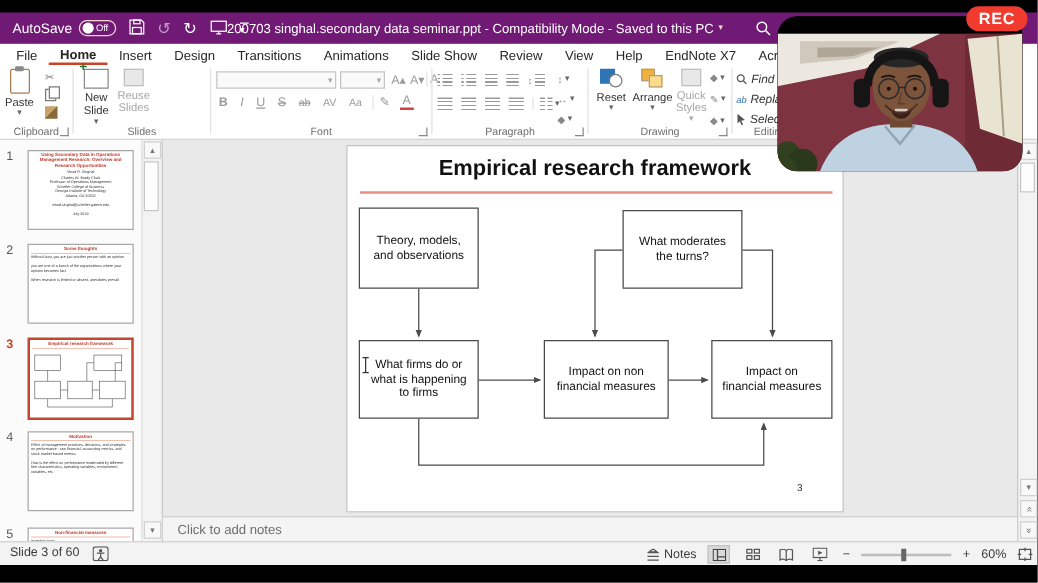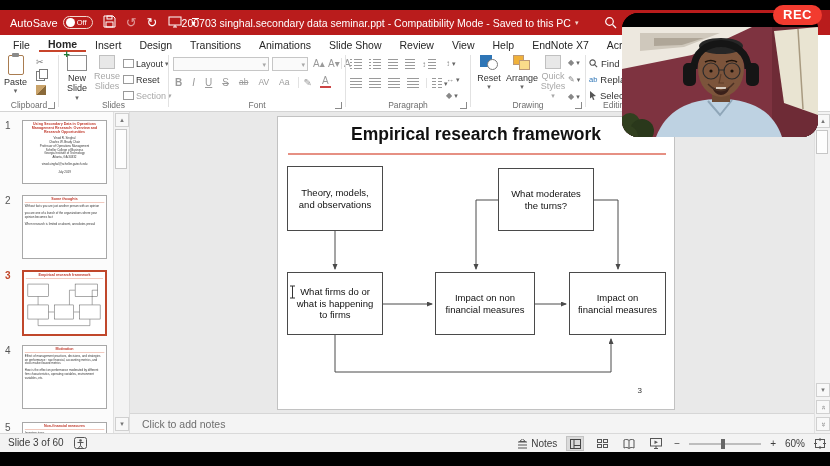--- a/index.html
+++ b/index.html
@@ -2,21 +2,21 @@
 <html><head>
 <meta charset="utf-8">
 <style>
   * { margin:0; padding:0; box-sizing:border-box; }
   body { background:#222; font-family:"Liberation Sans", sans-serif; }
   #stage { position:relative; width:830px; height:466px; background:#000; overflow:hidden;
            font-family:"Liberation Sans", sans-serif; }
   .abs { position:absolute; }
 
   
-  #titlebar { position:absolute; left:0; top:10px; width:830px; height:25px; background:#b91c1c;
+  #titlebar { position:absolute; left:0; top:10px; width:830px; height:25px; background:#701a75;
               color:#fff; display:flex; align-items:center; font-size:11px; }
   .qat { display:flex; align-items:center; gap:10px; padding-left:10px; }
   .autosave { display:flex; align-items:center; gap:5px; }
   .as-pill { width:30px; height:13px; border:1px solid #f2d8cf; border-radius:7px; display:flex;
              align-items:center; gap:2px; padding:0 2px; }
   .as-dot { width:9px; height:9px; border-radius:50%; background:#fff; }
   .as-off { font-size:7.5px; color:#fff; }
   .qat-ic { color:#fff; font-size:13px; line-height:1; cursor:default; }
   .dim { opacity:.55; }
   #doc-title { position:absolute; left:0; top:0; width:760px; height:25px; display:flex;
@@ -69,21 +69,21 @@
   .ic-shapes { width:18px; height:16px; position:relative; }
   .ic-shapes .sq { position:absolute; left:0; top:0; width:12px; height:12px; background:#2e75b6; }
   .ic-shapes .ci { position:absolute; left:7px; top:4px; width:11px; height:11px; border-radius:50%;
                    background:#fff; border:1px solid #7a7a7a; }
   .ic-arrange { width:18px; height:16px; position:relative; }
   .ic-arrange .a { position:absolute; left:0; top:0; width:11px; height:10px; background:#f0b13a; border:1px solid #b97; }
   .ic-arrange .b { position:absolute; left:6px; top:5px; width:11px; height:10px; background:#fadc8a; border:1px solid #b97; }
   .ic-qstyle { width:16px; height:14px; background:#e8e8e8; border:1px solid #c0c0c0; }
 
   
-  .edrow { display:flex; align-items:center; gap:3px; height:14px; font-size:9.5px; color:#333; }
+  .edrow { display:flex; align-items:center; gap:3px; height:14px; font-size:9.5px; color:#333;font-style:italic; }
 
   
   #thumb-panel { position:absolute; left:0; top:112px; width:130px; height:321px; background:#fbfbfb;
                  border-right:1px solid #dcdcdc; overflow:hidden; }
   .tnum { position:absolute; left:5px; font-size:10px; color:#555; }
   .thumb { position:absolute; left:22px; width:85px; background:#fff; border:1px solid #a8a8a8; overflow:hidden; }
   .thumb.sel { border:2px solid #C0472B; }
   .tin { width:220%; transform:scale(0.4545); transform-origin:0 0; padding:3px 4px; }
   .ttitle { font-size:8px; font-weight:bold; color:#C0392B; text-align:center; line-height:1.1;
             border-bottom:1.5px solid #E08A72; padding-bottom:2px; margin-bottom:3px; }
@@ -221,36 +221,20 @@
       <div class="bigbtn" style="left:3px;width:30px;">
         <span class="ic-newslide">
             <i>+</i>
           </span>
         <span class="cap">New Slide</span>
         <span class="caret">▾</span>
       </div>
       <div class="bigbtn gray" style="left:34px;width:28px;">
         <span class="ic-qstyle"></span>
         <span class="cap gray">Reuse Slides</span>
-      </div>
-      <div class="abs" style="left:64px;top:5px;display:flex;flex-direction:column;gap:3px;">
-        <span class="sbtn">
-          <span class="ic-slide-sm"></span>
-          <span>Layout</span>
-            <span class="caret">▾</span>
-        </span>
-        <span class="sbtn">
-          <span class="ic-slide-sm"></span>
-          <span>Reset</span>
-        </span>
-        <span class="sbtn gray">
-          <span class="ic-slide-sm"></span>
-          <span class="gray">Section</span>
-            <span class="caret gray">▾</span>
-        </span>
       </div>
       <div class="glabel">Slides</div>
     </div>
     <div class="gsep" style="left:168px;"></div>
 
     <div class="rgroup" style="left:169px;width:176px;">
       <div class="combo abs" style="left:4px;top:5px;width:96px;">
         <span class="caret gray">▾</span>
       </div>
       <div class="combo abs" style="left:103px;top:5px;width:36px;">

